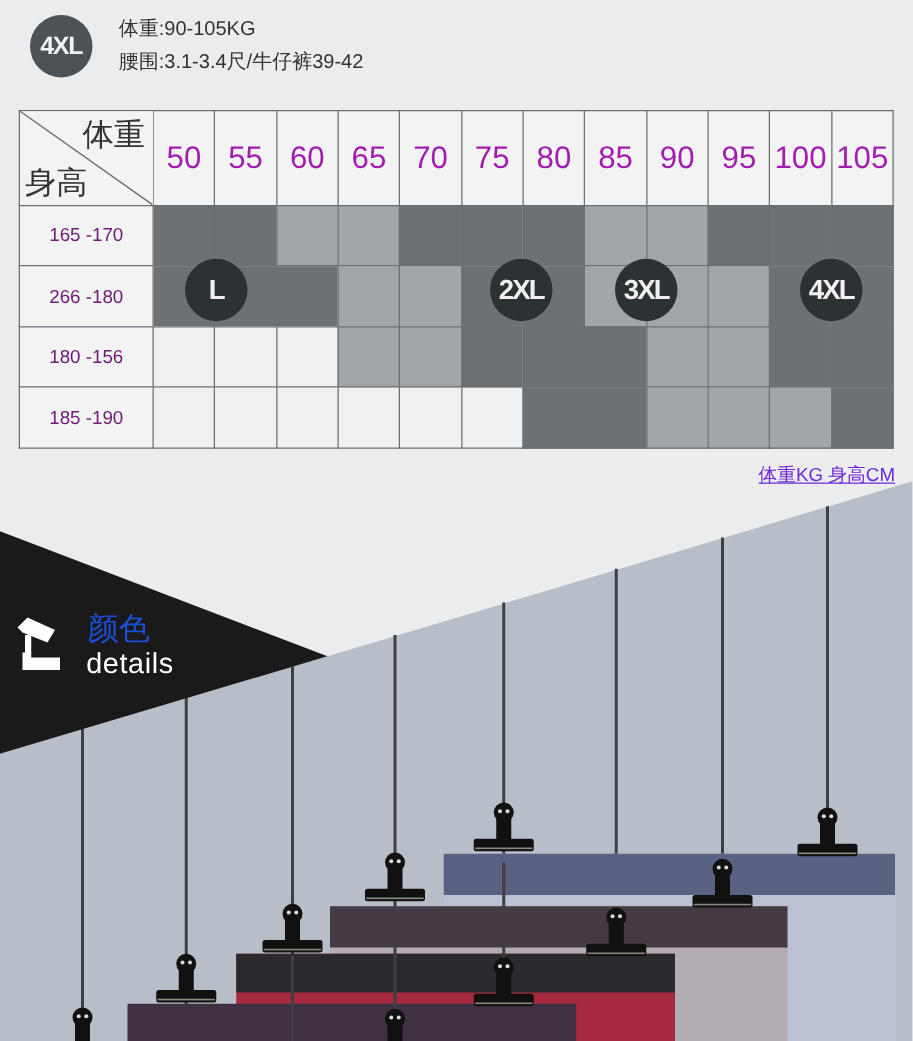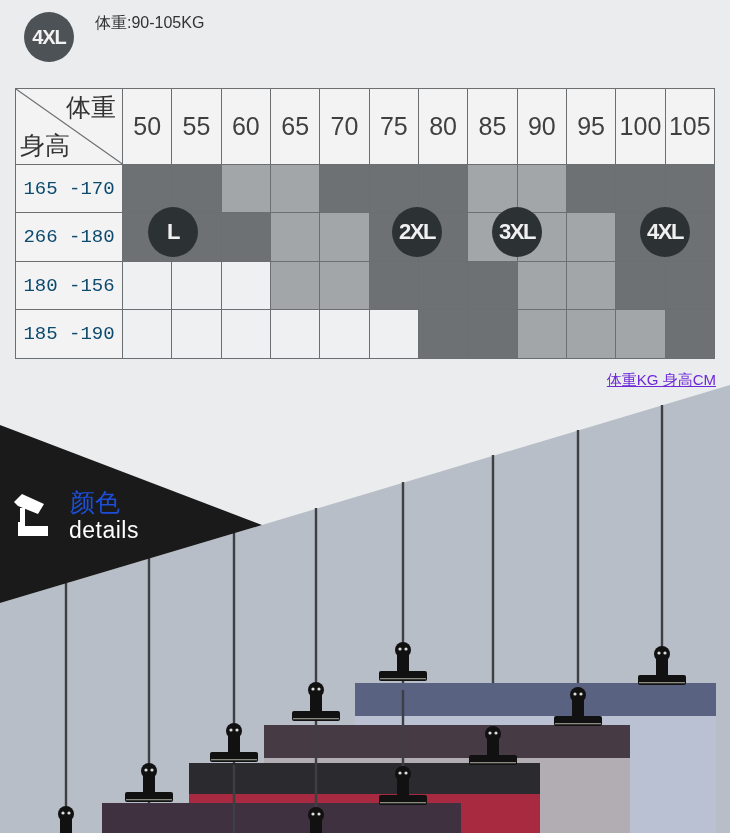--- a/index.html
+++ b/index.html
@@ -8,22 +8,22 @@
   .size-head { position:absolute; left:0; top:0; width:730px; height:80px; }
   .badge-big { position:absolute; left:24px; top:12px; width:50px; height:50px; border-radius:50%;
                background:#4c5255; color:#f2f2f2; font-weight:bold; font-size:20px;
                display:flex; align-items:center; justify-content:center; letter-spacing:-1px; }
   .spec { position:absolute; left:95px; color:#333; font-size:16px; }
   .spec.l1 { top:13px; } .spec.l2 { top:39px; }
 
   .chart { position:absolute; left:15px; top:88px; width:700px; height:271px; }
   .chart table { border-collapse:collapse; width:700px; height:271px; table-layout:fixed; }
   .chart td { border:1.3px solid #6b6f72; padding:0; text-align:center; }
-  .chart td.h { background:#f3f3f4; font-size:25px; color:#404040; height:63px; }
-  .chart td.rl { background:#f3f3f4; font-size:19px; color:#0c4a6e; height:40px;font-family:Liberation Mono, monospace; }
+  .chart td.h { background:#f3f3f4; font-size:25px; color:#a21caf; height:63px; }
+  .chart td.rl { background:#f3f3f4; font-size:15px; color:#701a75; height:40px; }
   .chart td.corner { position:relative; background:#f3f3f4;margin-left:30px; }
   .corner .diag { position:absolute; left:0; top:0; width:100%; height:100%; }
   .corner .w { position:absolute; right:6px; top:2px; font-size:25px; color:#333; }
   .corner .hgt { position:absolute; left:4px; bottom:2px; font-size:25px; color:#333; }
   .c-dark { background:#6d7174; }
   .c-light { background:#a3a6a9; }
   .c-white { background:#eff0f1; }
   .bubble { position:absolute; width:50px; height:50px; border-radius:50%; background:#2c3134;
             color:#f0f0f0; font-weight:bold; font-size:22px; display:flex; align-items:center;
             justify-content:center; letter-spacing:-1.5px; }
@@ -33,20 +33,21 @@
   .banner-text1 { position:absolute; left:70px; top:486px; color:#1d4ed8; font-size:25px; }
   .banner-text2 { position:absolute; left:69px; top:517px; color:#fff; font-size:23px; letter-spacing:0.5px; }
   .icon-lamp { position:absolute; left:10px; top:492px; width:40px; height:46px; }
 </style>
 </head>
 <body>
 
 <div class="size-head">
   <div class="badge-big">4XL</div>
   <div class="spec l1">体重:90-105KG</div>
+  <div class="spec l2">腰围:3.1-3.4尺/牛仔裤39-42</div>
 </div>
 
 <div class="chart">
   <table>
     <colgroup>
         <col style="width:107px">
         <col span="12">
       </colgroup>
     <tbody>
         <tr>

